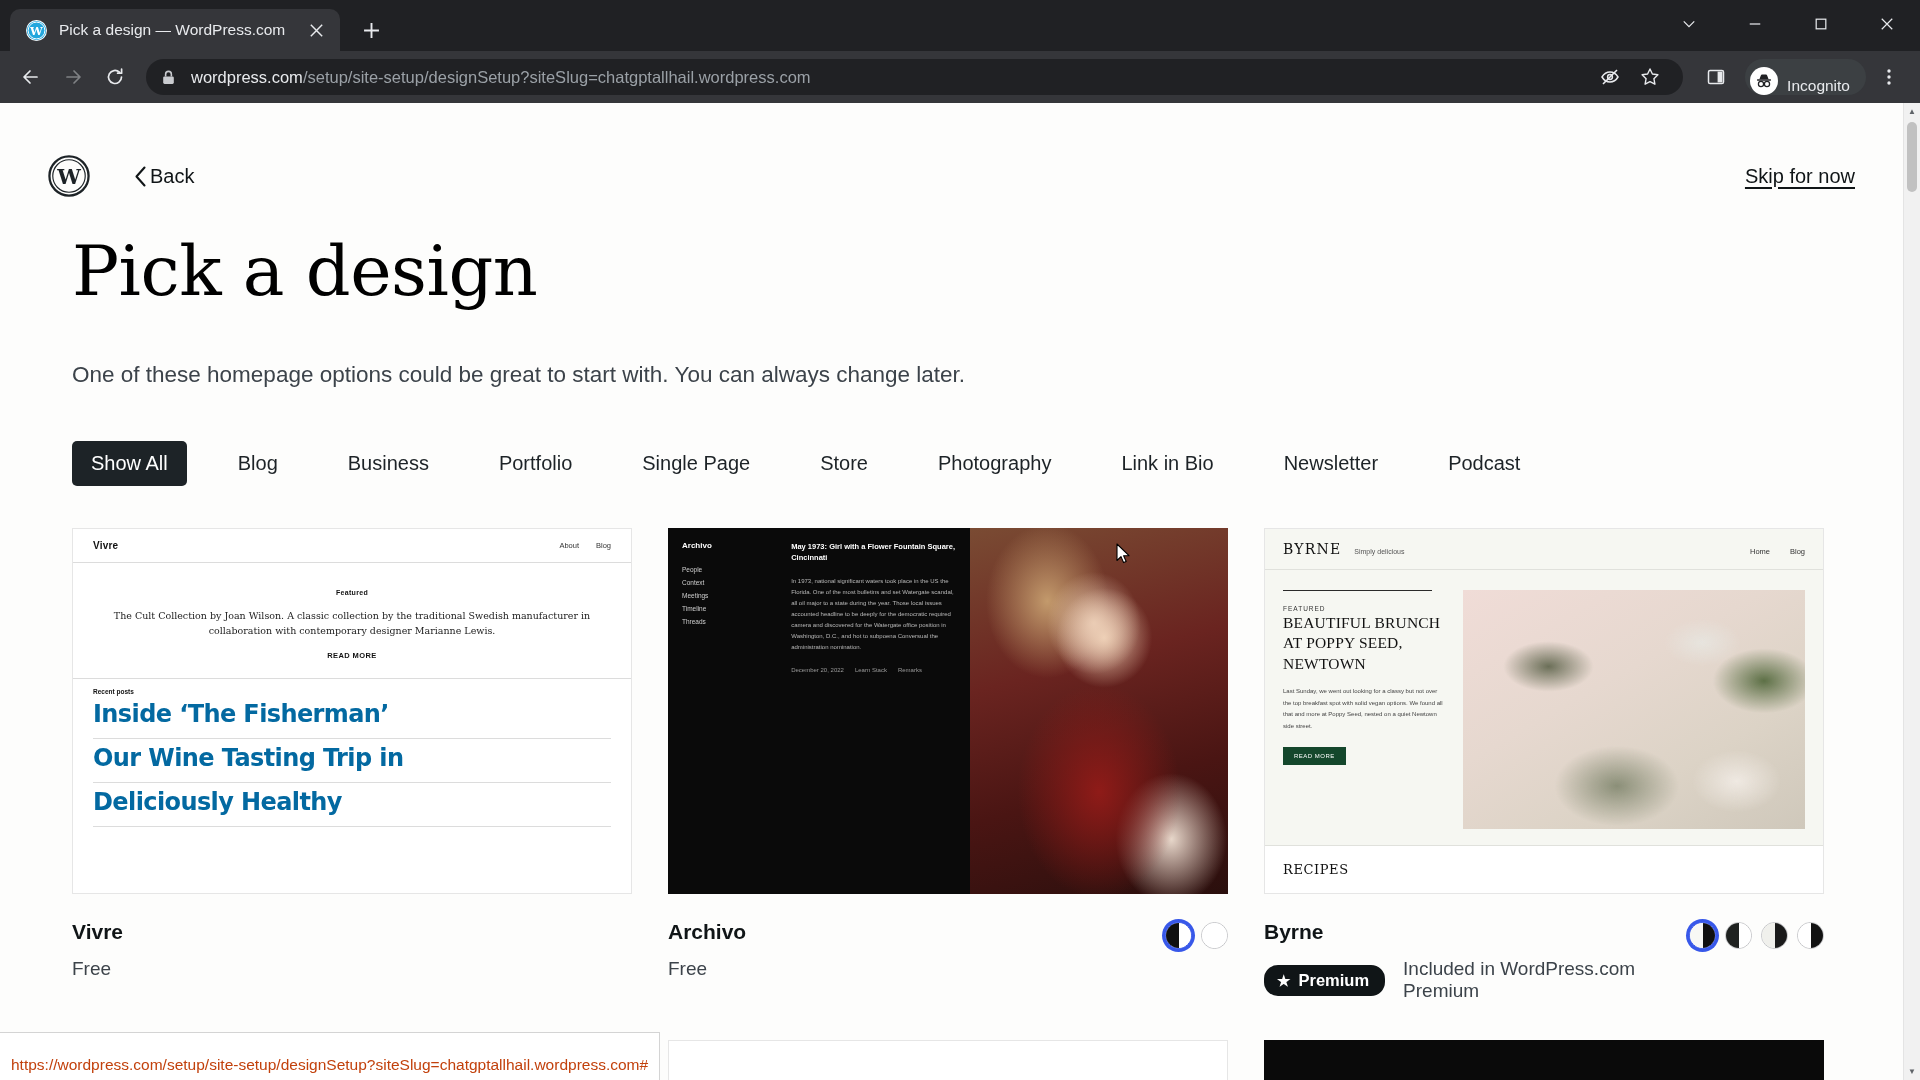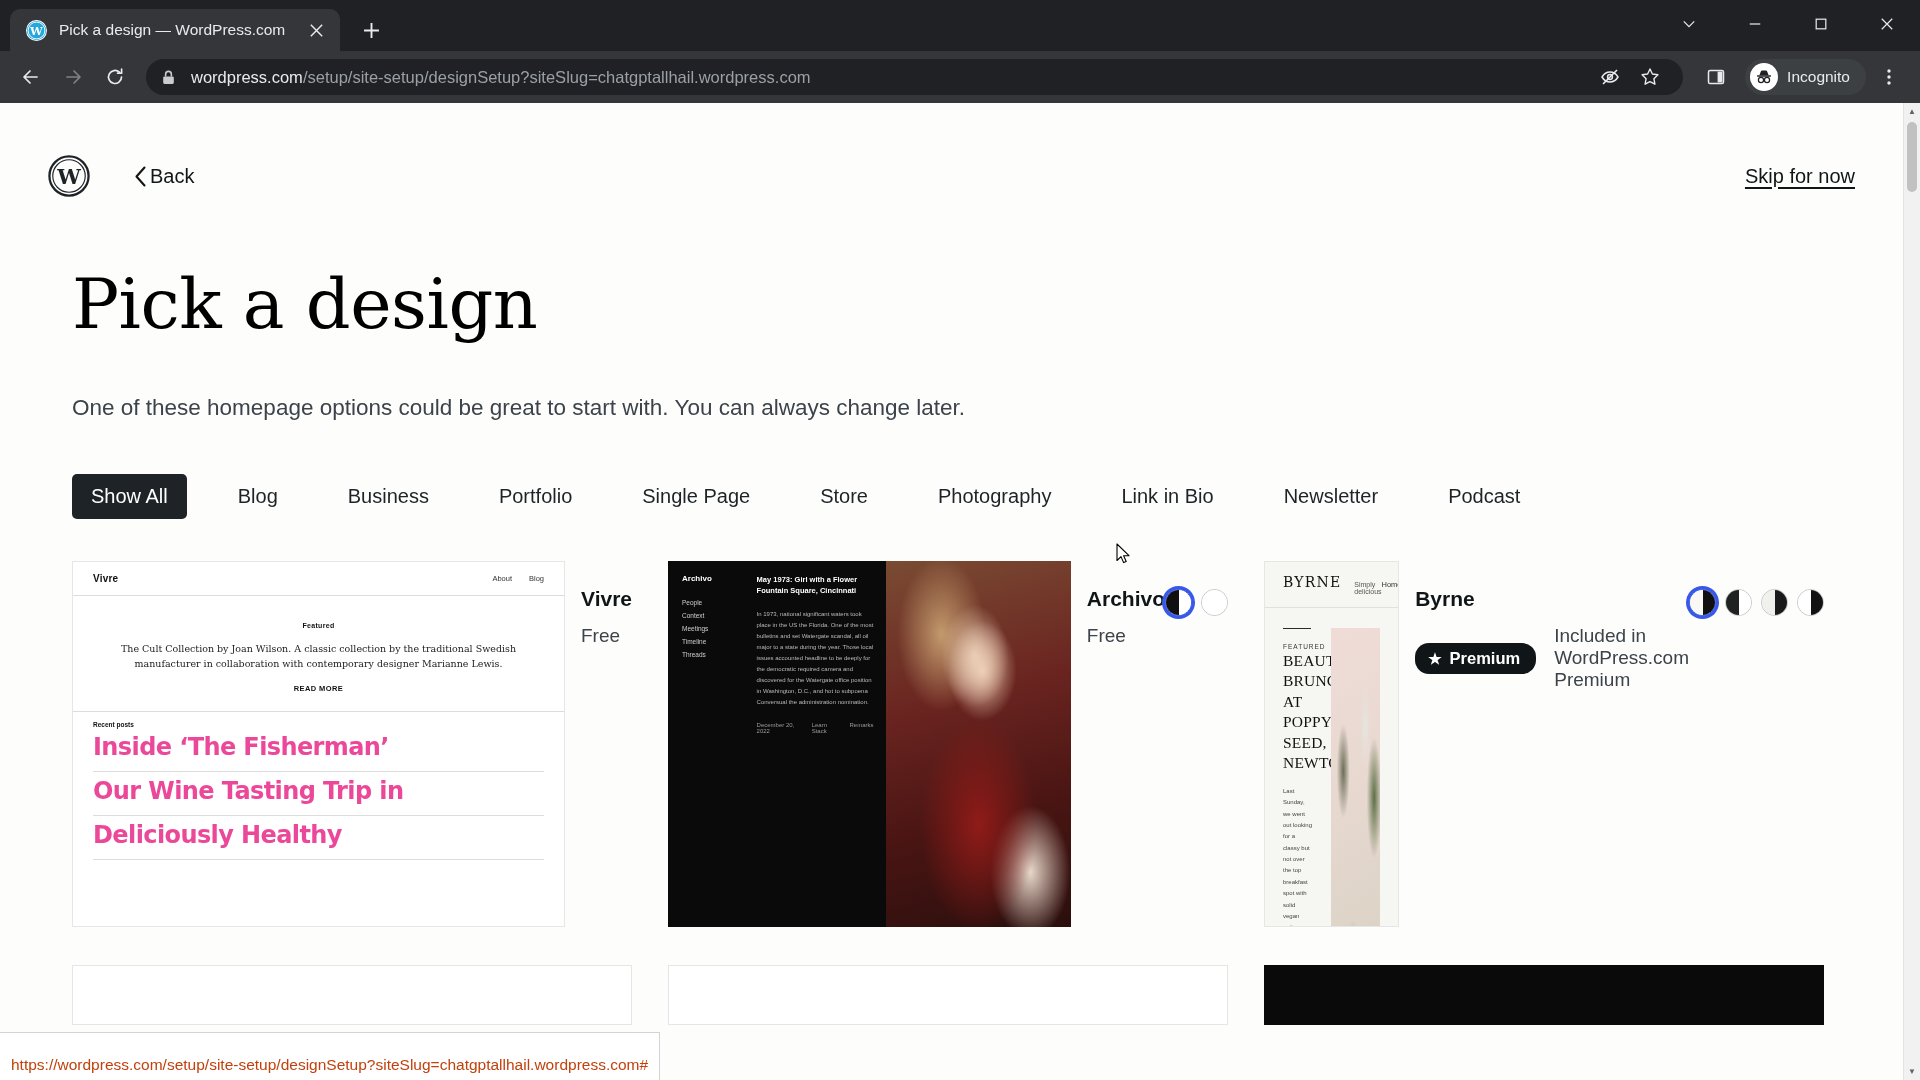--- a/index.html
+++ b/index.html
@@ -77,21 +77,21 @@
   .lock-icon { width: 17px; height: 17px; flex: 0 0 17px; color: #c9cbcf; }
   .lock-icon svg { width: 17px; height: 17px; display: block; }
   .url { font-size: 16.5px; white-space: nowrap; overflow: hidden;
          text-overflow: ellipsis; flex: 1; min-width: 0; }
   .url .host { color: #e8eaed; }
   .url .path { color: #9aa0a6; }
 
   .omni-right { display: flex; align-items: center; gap: 2px; margin-left: auto; }
 
   .incognito-pill {
-    display: flex; align-items: center; gap: 9px;
+    display: flex; align-items: flex-end; gap: 9px;
     height: 36px; border-radius: 18px; background: #3c4043;
     padding: 0 16px 0 5px; margin-left: 6px;
   }
   .incog-avatar {
     width: 28px; height: 28px; border-radius: 50%; background: #fff;
     display: flex; align-items: center; justify-content: center;
   }
   .incog-avatar svg { width: 20px; height: 20px; }
   .incognito-label { color: #e8eaed; font-size: 15.5px; white-space: nowrap; }
 
@@ -114,42 +114,42 @@
   .back-chevron svg { width: 13px; height: 21px; display: block; }
   .skip-link {
     margin-left: auto; color: #101517; font-size: 20px;
     text-decoration: underline; text-underline-offset: 4px;
   }
 
   .page-body { padding: 0 72px; }
   .page-title {
     font-family: "DejaVu Serif", "Liberation Serif", serif;
     font-size: 70px; color: #000; font-weight: 400;
-    letter-spacing: -0.5px; line-height: 1; margin-top: 62px;
+    letter-spacing: -0.5px; line-height: 1; margin-top: 29px;
   }
   .page-sub {
     font-size: 22.5px; color: #3c434a; margin-top: 56px; font-weight: 400;
   }
 
   .filters {
     display: flex; align-items: center; gap: 0; margin-top: 53px;
   }
   .filter-pill {
     font-size: 20px; color: #1d2327; padding: 11px 19px;
     border-radius: 5px; white-space: nowrap; font-weight: 400;
   }
   .filter-pill.active { background: #1d2327; color: #fff; }
   .filter-gap { width: 32px; flex: 0 0 32px; }
 
   
   .grid {
     display: grid; grid-template-columns: repeat(3, 560px);
     gap: 36px; margin-top: 42px;
   }
-  .card { display: flex; flex-direction: row; gap: 16px; }
+  .card { display: flex; flex-direction: column; }
   .thumb {
     width: 560px; height: 366px; overflow: hidden;
     background: #fff; position: relative;
     border: 1px solid #e6e6e6;
   }
   .thumb.noborder { border: none; }
   .card-meta { margin-top: 26px; display: flex; align-items: flex-start; }
   .card-name { font-size: 21px; font-weight: 700; color: #101517; }
   .card-price { font-size: 19px; color: #3c434a; margin-top: 14px; }
   .meta-left { flex: 1; }
@@ -194,21 +194,21 @@
   }
   .vivre-desc {
     font-family: "DejaVu Serif", "Liberation Serif", serif;
     font-size: 9.5px; color: #222; line-height: 1.55; margin-top: 13px;
     padding: 0 8px;
   }
   .vivre-readmore { font-size: 7.5px; font-weight: 800; color: #111; margin-top: 13px; letter-spacing: .4px; }
   .vivre-recent { border-top: 1px solid #dcdcdc; padding: 9px 20px 0; }
   .vivre-recent-label { font-size: 6.5px; font-weight: 700; color: #111; }
   .vivre-post {
-    font-size: 24px; font-weight: 800; color: #ec4899; letter-spacing: -0.6px;
+    font-size: 24px; font-weight: 800; color: #0369a1; letter-spacing: -0.6px;
     padding: 5px 0 10px; border-bottom: 1px solid #dcdcdc;
     font-family: "DejaVu Sans", "Liberation Sans", sans-serif;
     white-space: nowrap;
   }
   .vivre-post:first-of-type { padding-top: 3px; }
 
   
   .archivo { width: 100%; height: 100%; background: #0a0a0a; display: flex; position: relative; }
   .archivo-left { width: 22%; padding: 13px 14px; }
   .archivo-brand { font-size: 8px; font-weight: 700; color: #fff; }

